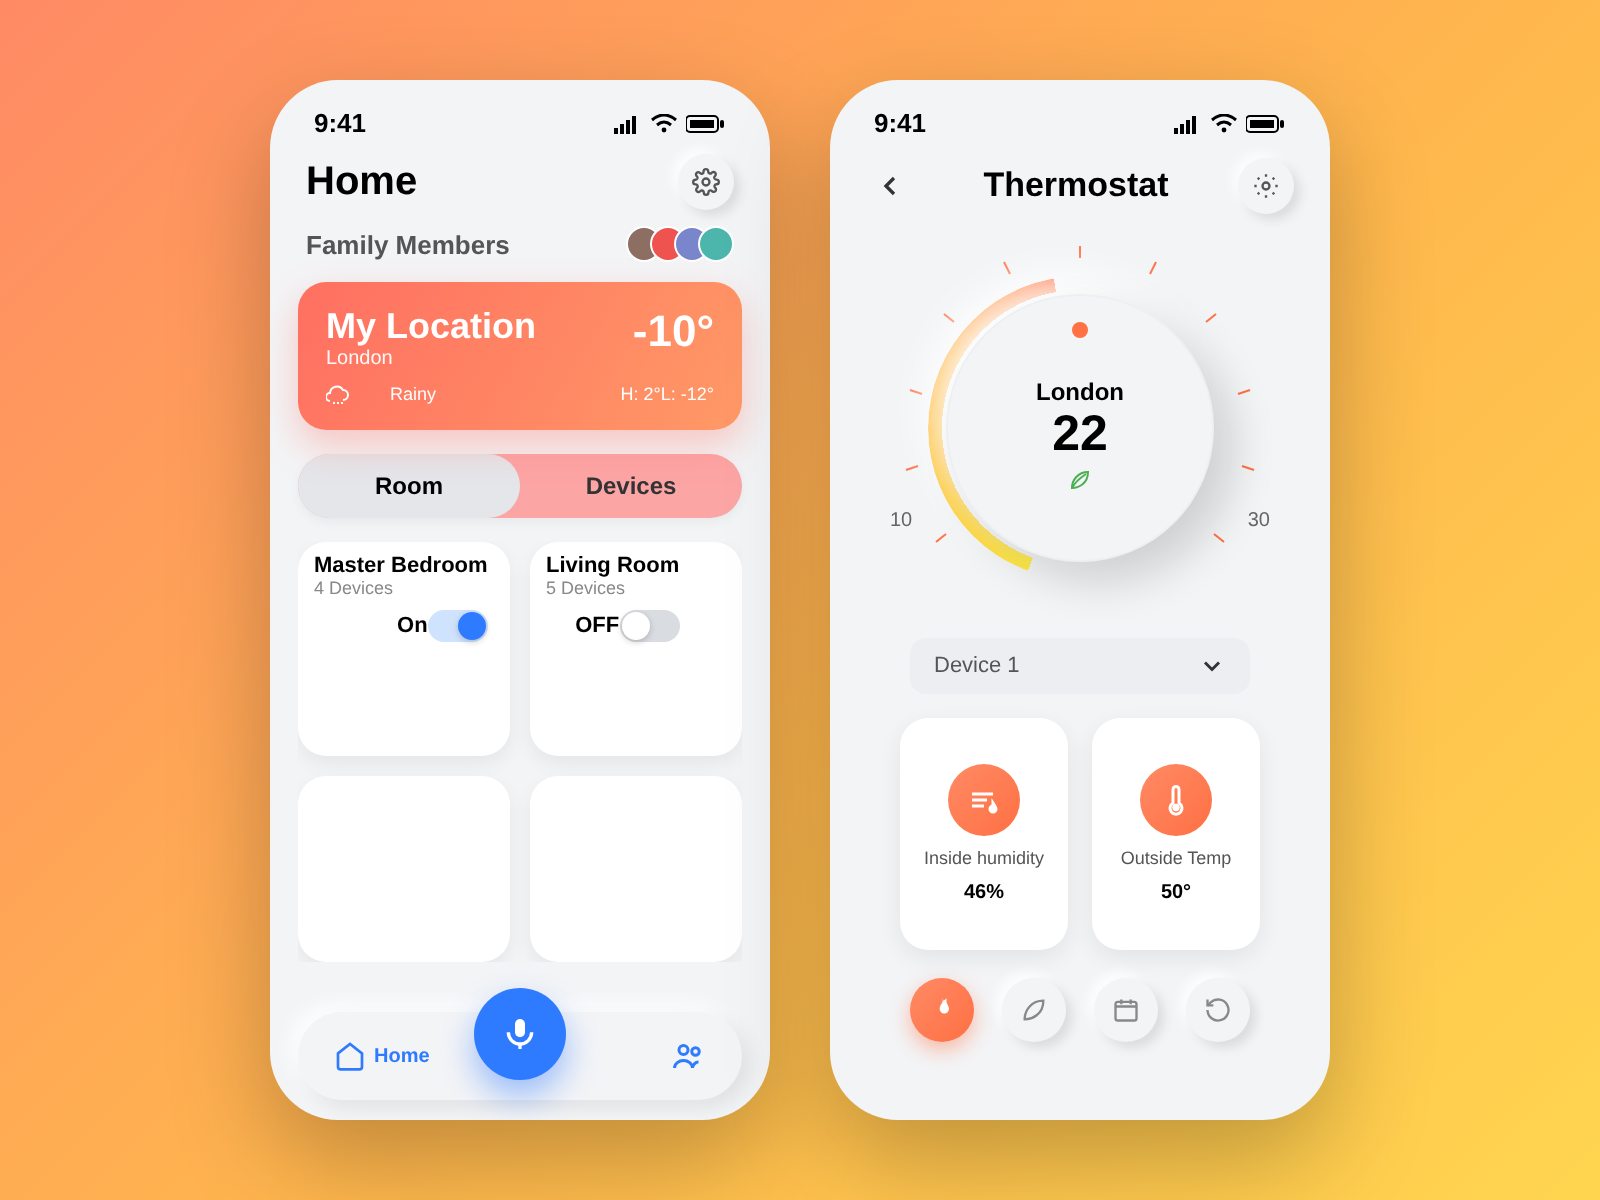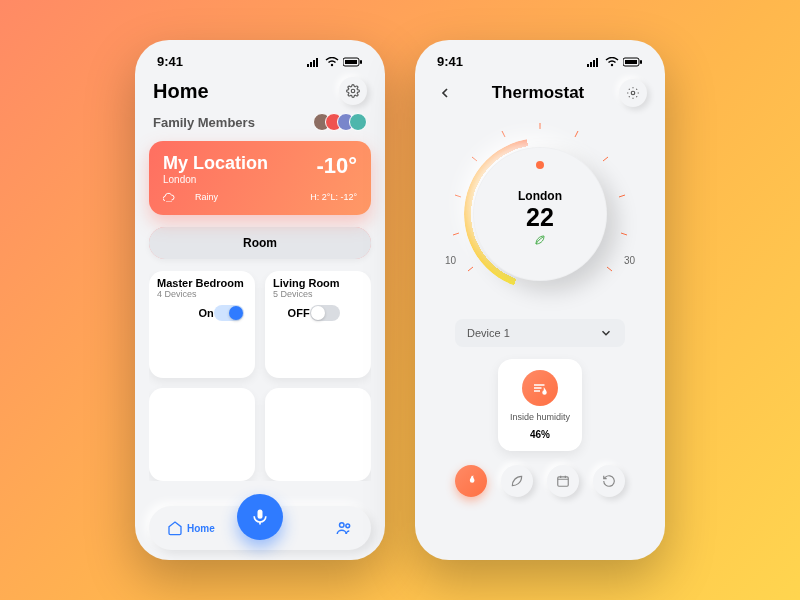--- a/index.html
+++ b/index.html
@@ -104,21 +104,21 @@
   }
   .ticks { position:absolute; inset:0; }
 
   .device-select {
     margin:10px auto 0; width:170px; height:28px; border-radius:8px; background:#eceef1;
     display:flex; align-items:center; justify-content:space-between; padding:0 12px; font-size:11px; color:#555; cursor:pointer;
   }
 
   .info-cards { display:flex; gap:12px; justify-content:center; margin-top:12px; }
   .info-card {
-    width:84px; height:92px; background:#fff; border-radius:14px; box-shadow:0 4px 12px rgba(0,0,0,0.07);
+    width:84px; height:116px; background:#fff; border-radius:14px; box-shadow:0 4px 12px rgba(0,0,0,0.07);
     display:flex; flex-direction:column; align-items:center; justify-content:center; gap:6px;
   }
   .info-icon { width:36px;height:36px;border-radius:50%; background:linear-gradient(135deg,#ff8a65,#ff7043); display:flex;align-items:center;justify-content:center;}
   .info-label { font-size:9px; color:#555; text-align:center; line-height:1.2;}
   .info-val { font-size:10px; font-weight:600;}
 
   .bottom-icons { display:flex; gap:14px; justify-content:center; margin-top:14px;}
   .bicon {
     width:32px;height:32px;border-radius:50%; background:#f3f4f6;
     box-shadow: 3px 3px 6px rgba(0,0,0,0.1), -3px -3px 6px rgba(255,255,255,0.85);
@@ -193,20 +193,21 @@
             <path d="M8 20v2M12 20v2M16 20v2"></path>
           </svg>
         <span>Rainy</span>
       </div>
       <span>H: 2°L: -12°</span>
     </div>
   </div>
 
   <div class="tabs">
     <div class="tab active">Room</div>
+    <div class="tab">Devices</div>
   </div>
 
   <div class="rooms">
     <div class="room-card">
       <div class="room-img rm1"></div>
       <div class="room-body">
         <div class="room-name">Master Bedroom</div>
         <div class="room-sub">4 Devices</div>
         <div class="room-row">
           <span class="room-state">On</span>
@@ -348,20 +349,30 @@
     <div class="info-card">
       <div class="info-icon">
         <svg width="18" height="18" viewBox="0 0 24 24" fill="none" stroke="#fff" stroke-width="2">
             <path d="M4 12h10M4 8h14M4 16h8"></path>
             <path d="M18 16a2 2 0 1 0 2 2c0-1-2-4-2-4z" fill="#fff"></path>
           </svg>
       </div>
       <div class="info-label">Inside humidity</div>
       <div class="info-val">46%</div>
     </div>
+    <div class="info-card">
+      <div class="info-icon">
+        <svg width="18" height="18" viewBox="0 0 24 24" fill="none" stroke="#fff" stroke-width="2">
+            <path d="M12 3a2 2 0 0 1 2 2v9a4 4 0 1 1-4 0V5a2 2 0 0 1 2-2z"></path>
+            <circle cx="12" cy="17" r="1.5" fill="#fff"></circle>
+          </svg>
+      </div>
+      <div class="info-label">Outside Temp</div>
+      <div class="info-val">50°</div>
+    </div>
   </div>
 
   <div class="bottom-icons">
     <div class="bicon active">
       <svg width="14" height="14" viewBox="0 0 24 24" fill="#fff">
           <path d="M12 2c2 4-2 5-2 9a4 4 0 0 0 8 0c0-3-3-4-2-9-2 2-4 3-4 0z"></path>
         </svg>
     </div>
     <div class="bicon">
       <svg width="14" height="14" viewBox="0 0 24 24" fill="none" stroke="#888" stroke-width="2">

